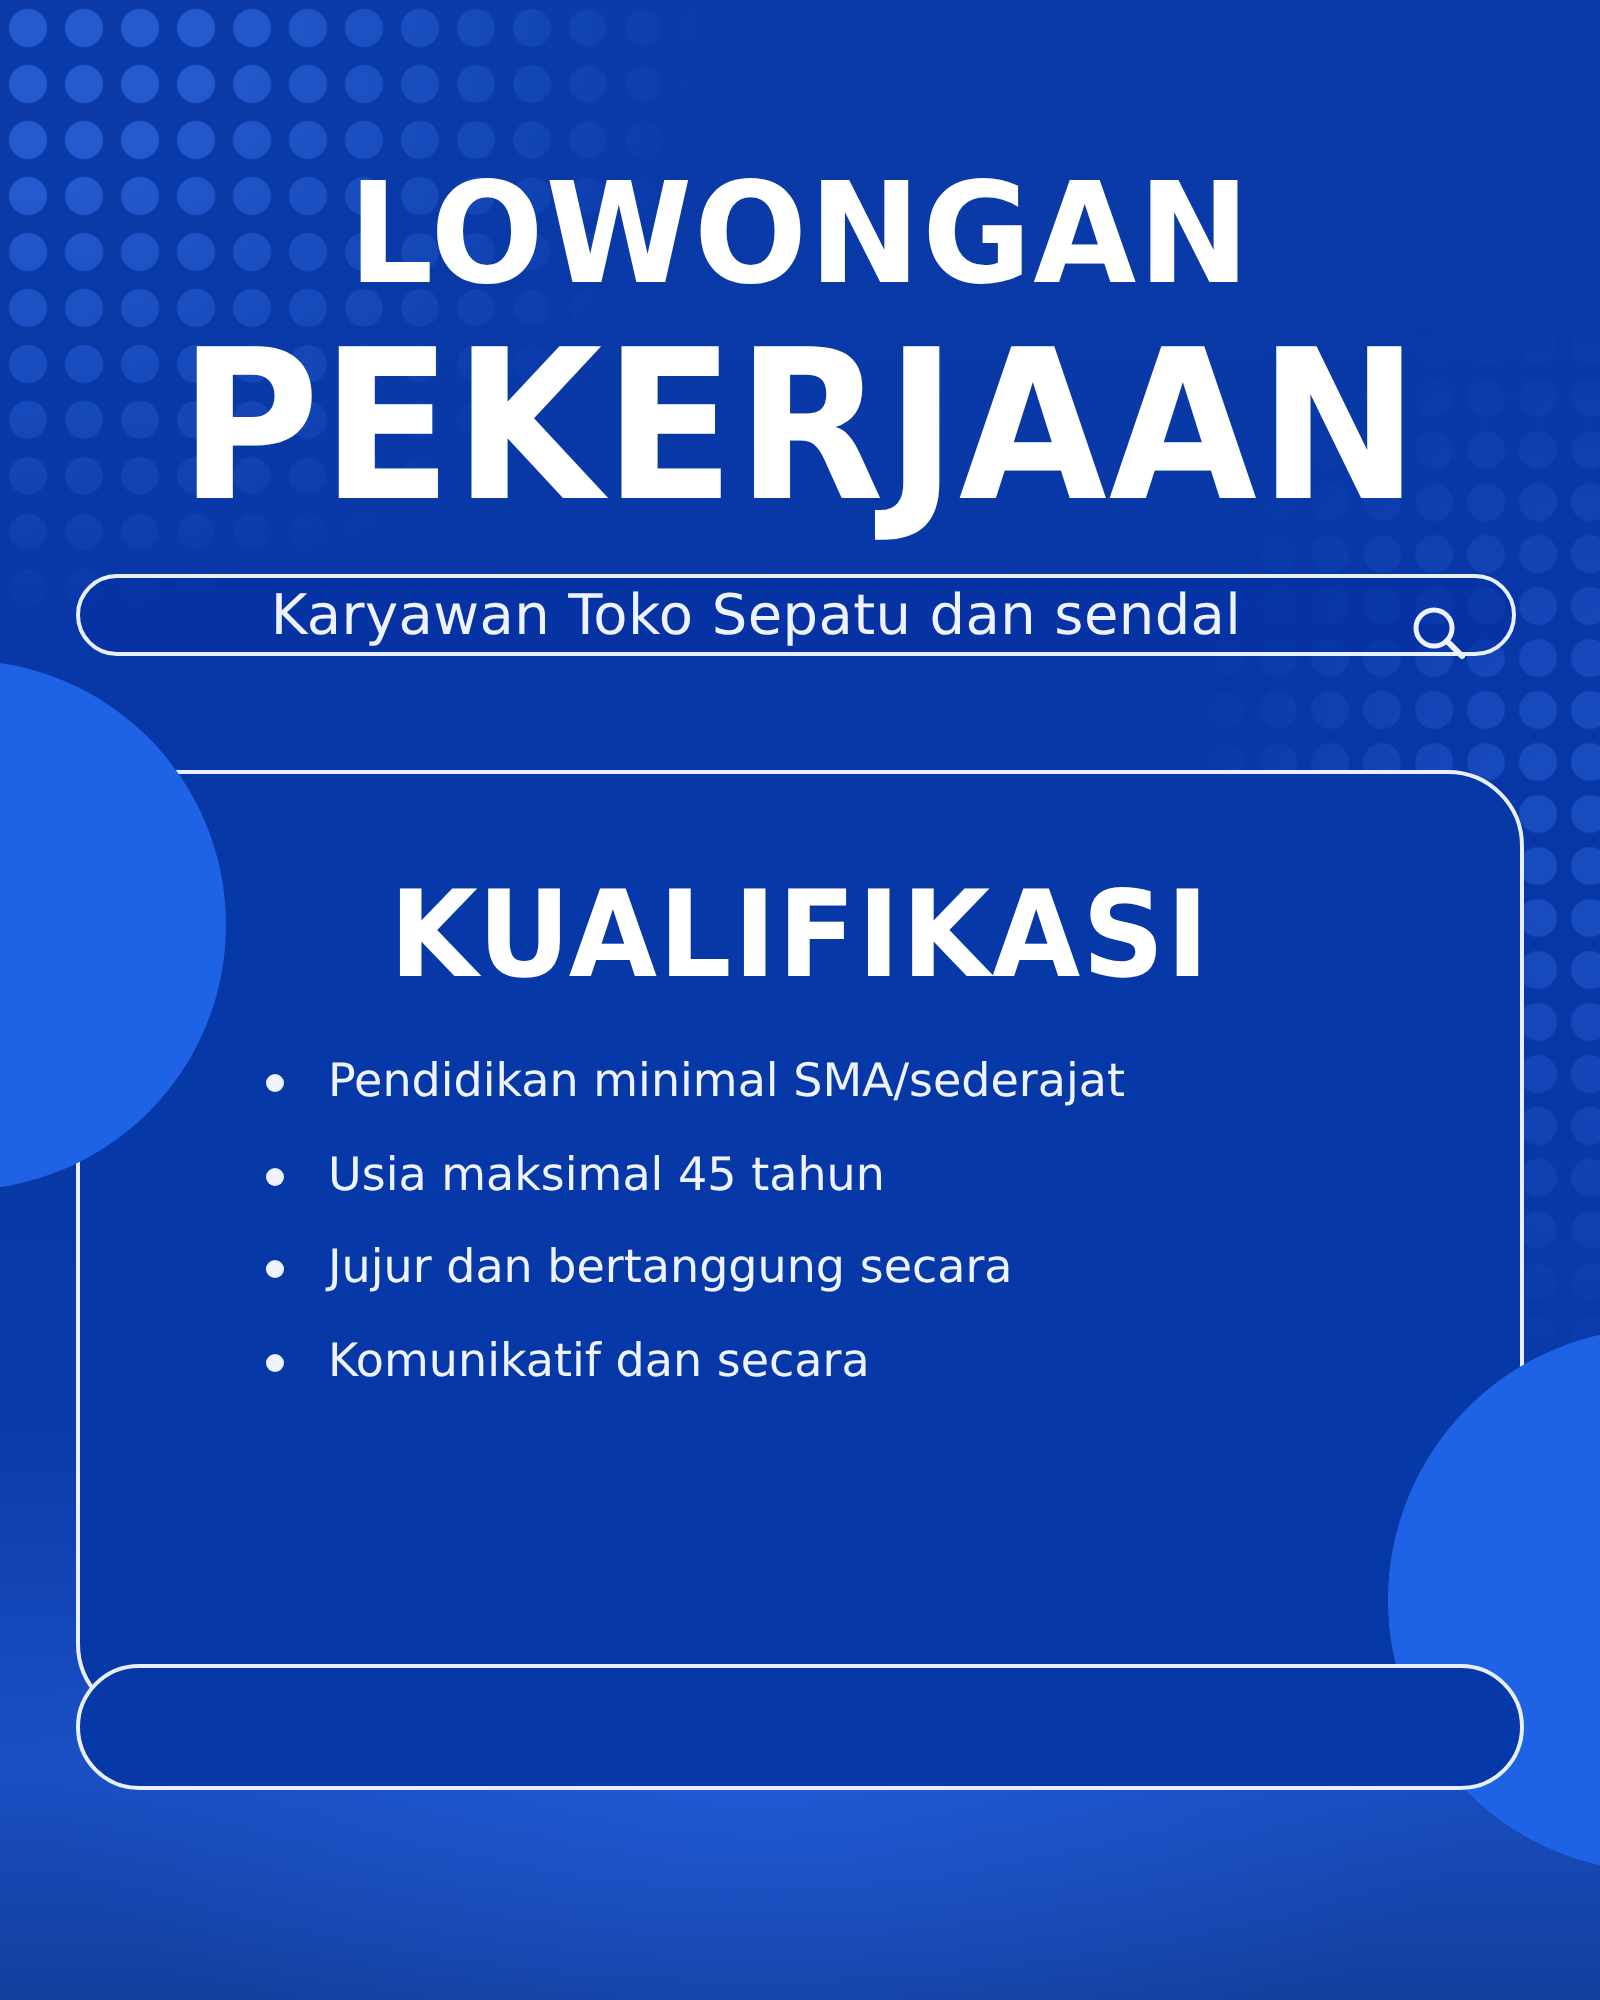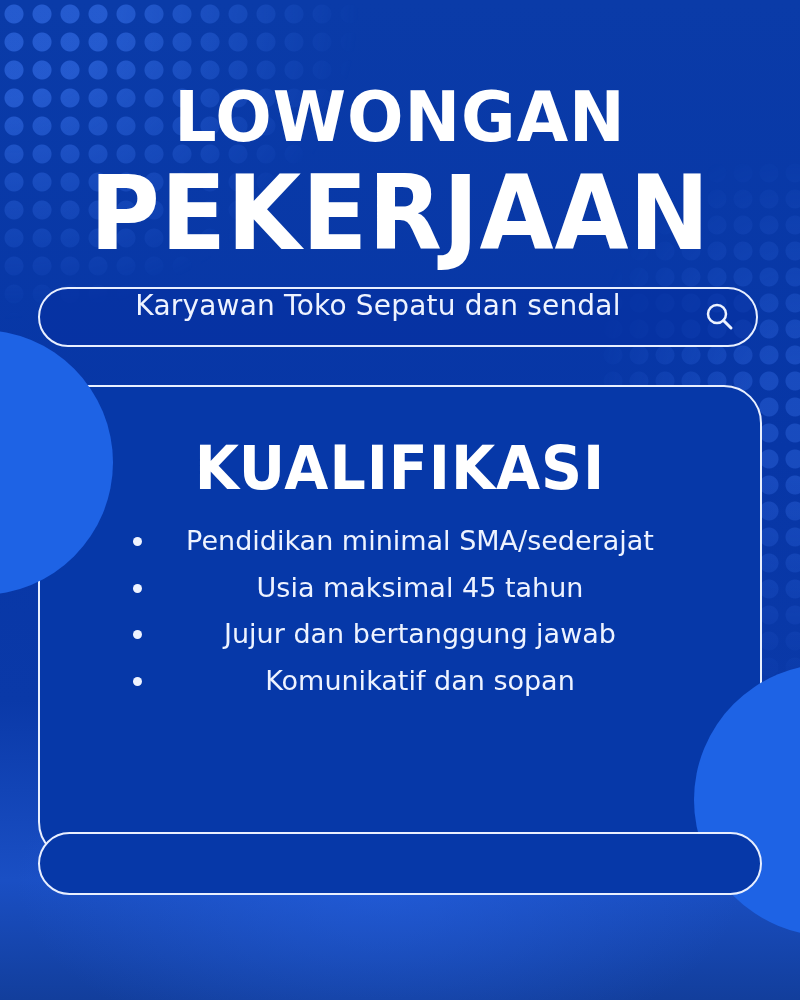--- a/index.html
+++ b/index.html
@@ -28,24 +28,24 @@
     mask-image: radial-gradient(ellipse 220px 280px at 200px 260px, #000 20%, transparent 100%);
   }
   .title-1, .title-2, .qual-title {
     position:absolute; left:0; width:800px; text-align:center; color:#ffffff;
     font-family:"DejaVu Sans", "Liberation Sans", sans-serif; font-weight:bold;
     letter-spacing:1px; margin:0;
   }
   .title-1 { top:74px; font-size:70px; line-height:86px; transform:scaleX(0.95); }
   .title-2 { top:152px; font-size:104px; line-height:122px; transform:scaleX(0.92); }
   .search-pill {
-    position:absolute; left:38px; top:287px; width:720px; height:60px;
+    position:absolute; left:38px; top:287px; width:720px; height:41px;
     border:2.5px solid #e8efff; border-radius:30px; box-sizing:border-box;
     background:rgba(6,48,160,0.55);
-    display:flex; justify-content:center;
+    display:flex; align-items:center; justify-content:center;
   }
   .search-text {
     color:#eef3ff; font-size:28px; font-family:"DejaVu Sans", sans-serif;
     margin-left:-40px; letter-spacing:0.2px;
   }
   .search-icon {
     position:absolute; right:20px; top:12px; width:32px; height:32px;
   }
   .panel {
     position:absolute; left:38px; top:385px; width:724px; height:475px;
@@ -59,22 +59,22 @@
   .circle-right {
     position:absolute; left:694px; top:664px; width:272px; height:272px;
     border-radius:50%; background:#1e63e5; z-index:3;
   }
   .qual-title { top:430px; font-size:60px; line-height:76px; z-index:4; transform:scaleX(0.95); }
   .qual-list {
     position:absolute; left:120px; top:518px; width:560px; margin:0; padding:0;
     list-style:none; z-index:4;
   }
   .qual-item {
-    position:relative; text-align:center; color:#eef3ff;
-    font-family:"DejaVu Sans", sans-serif; font-size:27px; line-height:46.5px;
+    position:relative; color:#eef3ff;
+    font-family:"DejaVu Sans", sans-serif; font-size:23px; line-height:46.5px;
     padding-left:44px; padding-right:4px;
   }
   .bullet {
     position:absolute; left:13px; top:19px; width:9px; height:9px;
     border-radius:50%; background:#eef3ff;
   }
   .bottom-pill {
     position:absolute; left:38px; top:832px; width:724px; height:63px;
     border:2.5px solid #e8efff; border-radius:32px; box-sizing:border-box;
     background:#0638a8; z-index:5;
@@ -110,21 +110,21 @@
   <li class="qual-item">
     <span class="bullet"></span>
     <span>Pendidikan minimal SMA/sederajat</span>
   </li>
   <li class="qual-item">
     <span class="bullet"></span>
     <span>Usia maksimal 45 tahun</span>
   </li>
   <li class="qual-item">
     <span class="bullet"></span>
-    <span>Jujur dan bertanggung jawab</span>
+    <span>Jujur dan bertanggung secara</span>
   </li>
   <li class="qual-item">
     <span class="bullet"></span>
-    <span>Komunikatif dan sopan</span>
+    <span>Komunikatif dan secara</span>
   </li>
 </ul>
 
 <div class="bottom-pill"></div>
 
 </body></html>

